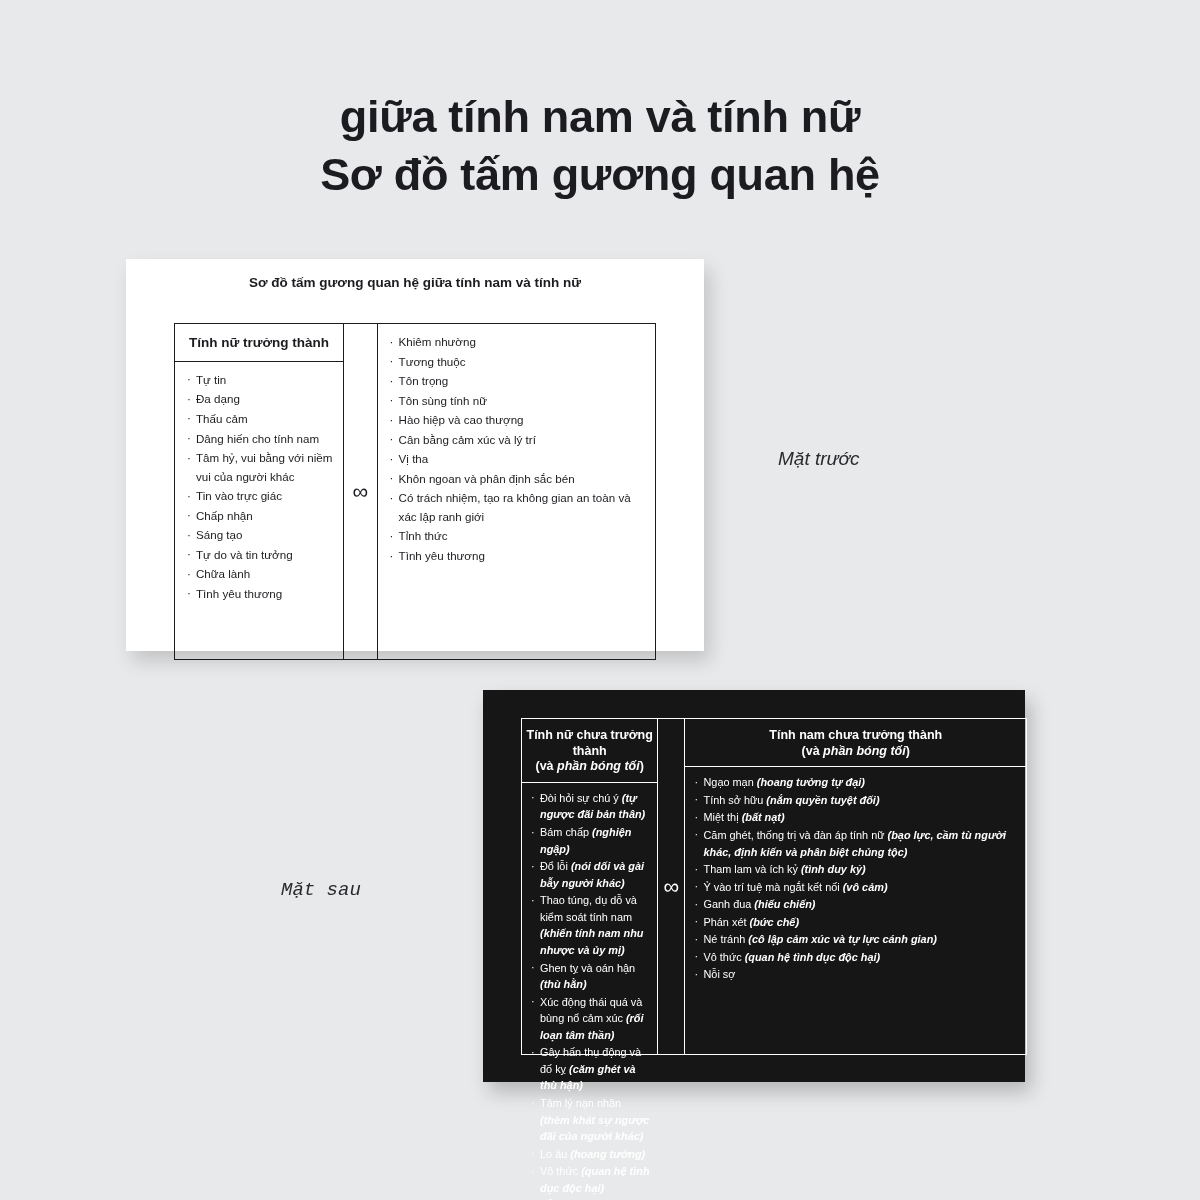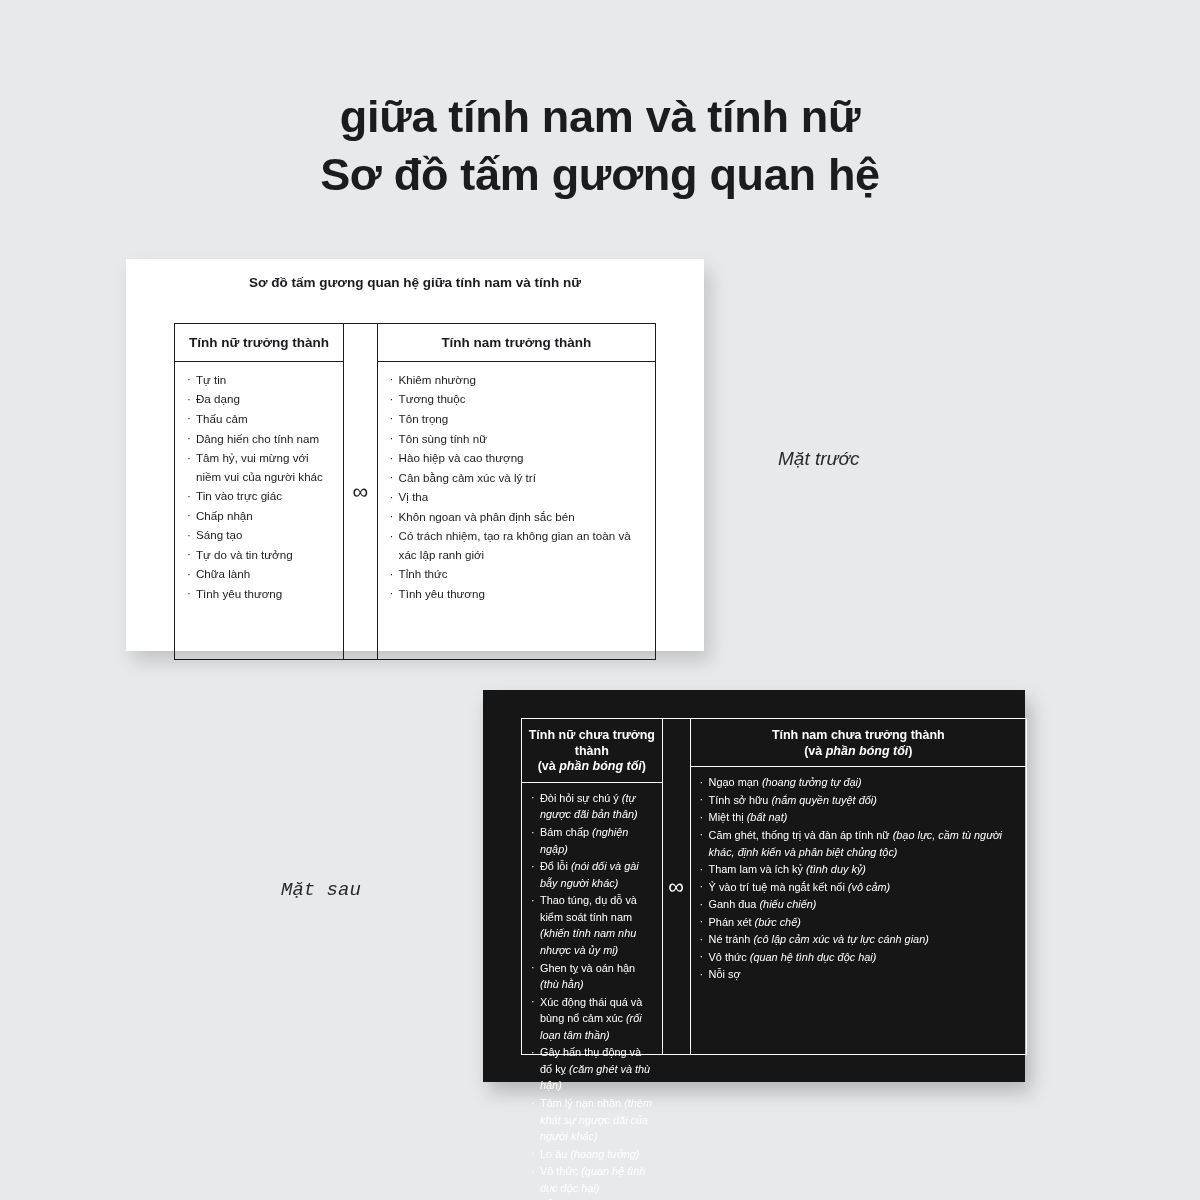--- a/index.html
+++ b/index.html
@@ -132,21 +132,21 @@
     position: relative;
     padding-left: 9px;
     margin-bottom: 1px;
   }
   .items li::before {
     content: "·";
     position: absolute;
     left: 0;
     top: -0.5px;
   }
-  .items li em { font-style: italic; }
+  .items li em { font-style: italic; font-weight: bold; }
 
   .infinity {
     font-size: 22px;
     color: #1c1c20;
     line-height: 1;
   }
   .table-back .infinity { color: #ffffff; }
 
   
   .caption {
@@ -172,36 +172,35 @@
   <div class="card-title">Sơ đồ tấm gương quan hệ giữa tính nam và tính nữ</div>
 
   <div class="table table-front">
     <div class="col col-left">
       <div class="col-head">Tính nữ trưởng thành</div>
       <ul class="items">
         <li>Tự tin</li>
         <li>Đa dạng</li>
         <li>Thấu cảm</li>
         <li>Dâng hiến cho tính nam</li>
-        <li>Tâm hỷ, vui mừng với niềm vui của người khác</li>
+        <li>Tâm hỷ, vui bằng với niềm vui của người khác</li>
         <li>Tin vào trực giác</li>
         <li>Chấp nhận</li>
         <li>Sáng tạo</li>
         <li>Tự do và tin tưởng</li>
         <li>Chữa lành</li>
         <li>Tình yêu thương</li>
       </ul>
     </div>
 
     <div class="col col-mid">
       <span class="infinity">∞</span>
     </div>
 
     <div class="col col-right">
-      <div class="col-head">Tính nam trưởng thành</div>
       <ul class="items">
         <li>Khiêm nhường</li>
         <li>Tương thuộc</li>
         <li>Tôn trọng</li>
         <li>Tôn sùng tính nữ</li>
         <li>Hào hiệp và cao thượng</li>
         <li>Cân bằng cảm xúc và lý trí</li>
         <li>Vị tha</li>
         <li>Khôn ngoan và phân định sắc bén</li>
         <li>Có trách nhiệm, tạo ra không gian an toàn và xác lập ranh giới</li>

